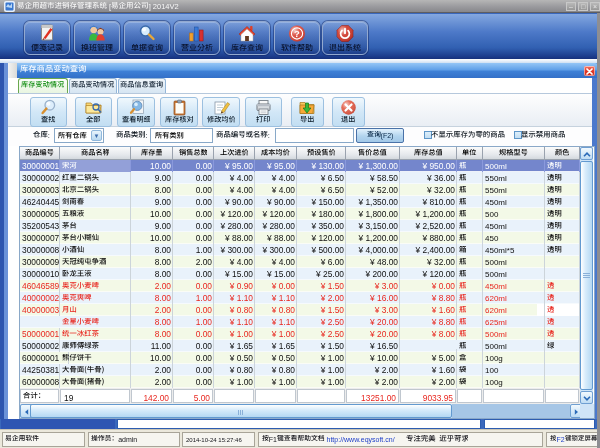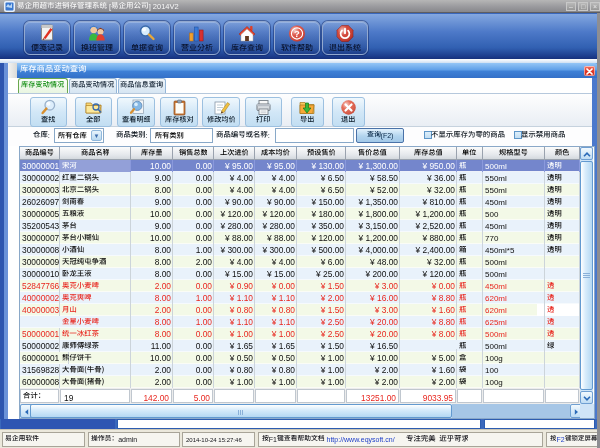--- a/index.html
+++ b/index.html
@@ -819,21 +819,21 @@
               </svg></div>
             <div class="cell txt" style="left:463px;width:62px;top:0"><span class="sp">550ml</span></div>
             <div class="cell txt" style="left:525px;width:35px;top:0"><svg class="z" width="14.8" height="9" viewBox="0 0 14.8 9">
                 <g transform="translate(0,5.9) scale(0.0740,-0.0740)">
                   <use href="#g900F" x="0"></use>
                   <use href="#g660E" x="100"></use>
                 </g>
               </svg></div>
           </div>
 <div class="row" style="position:absolute;left:0;top:49px;width:560px;height:12px;background:linear-gradient(#e9f2fb 11px,#f6fafd 11px)">
-            <div class="cell txt" style="left:0px;width:40px;top:0"><span class="lat">26026097</span></div>
+            <div class="cell txt" style="left:0px;width:40px;top:0"><span class="lat">46240445</span></div>
             <div class="cell txt" style="left:40px;width:71px;top:0"><svg class="z" width="22.2" height="9" viewBox="0 0 22.2 9">
                 <g transform="translate(0,5.9) scale(0.0740,-0.0740)">
                   <use href="#g5251" x="0"></use>
                   <use href="#g5357" x="100"></use>
                   <use href="#g6625" x="200"></use>
                 </g>
               </svg></div>
             <div class="cell num" style="left:111px;width:42px;top:0">9.00</div>
             <div class="cell num" style="left:153px;width:41px;top:0">0.00</div>
             <div class="cell num" style="left:194px;width:41px;top:0">¥&nbsp;90.00</div>
@@ -927,21 +927,21 @@
             <div class="cell num" style="left:194px;width:41px;top:0">¥&nbsp;88.00</div>
             <div class="cell num" style="left:235px;width:42px;top:0">¥&nbsp;88.00</div>
             <div class="cell num" style="left:277px;width:49px;top:0">¥&nbsp;120.00</div>
             <div class="cell num" style="left:326px;width:54px;top:0">¥&nbsp;1,200.00</div>
             <div class="cell num" style="left:380px;width:57px;top:0">¥&nbsp;880.00</div>
             <div class="cell txt" style="left:437px;width:26px;top:0"><svg class="z" width="7.4" height="9" viewBox="0 0 7.4 9">
                 <g transform="translate(0,5.9) scale(0.0740,-0.0740)">
                   <use href="#g74F6" x="0"></use>
                 </g>
               </svg></div>
-            <div class="cell txt" style="left:463px;width:62px;top:0"><span class="sp">770</span></div>
+            <div class="cell txt" style="left:463px;width:62px;top:0"><span class="sp">450</span></div>
             <div class="cell txt" style="left:525px;width:35px;top:0"><svg class="z" width="14.8" height="9" viewBox="0 0 14.8 9">
                 <g transform="translate(0,5.9) scale(0.0740,-0.0740)">
                   <use href="#g900F" x="0"></use>
                   <use href="#g660E" x="100"></use>
                 </g>
               </svg></div>
           </div>
 <div class="row" style="position:absolute;left:0;top:97px;width:560px;height:12px;background:linear-gradient(#e9f2fb 11px,#f6fafd 11px)">
             <div class="cell txt" style="left:0px;width:40px;top:0"><span class="lat">30000008</span></div>
             <div class="cell txt" style="left:40px;width:71px;top:0"><svg class="z" width="22.2" height="9" viewBox="0 0 22.2 9">
@@ -1017,21 +1017,21 @@
             <div class="cell num" style="left:380px;width:57px;top:0">¥&nbsp;120.00</div>
             <div class="cell txt" style="left:437px;width:26px;top:0"><svg class="z" width="7.4" height="9" viewBox="0 0 7.4 9">
                 <g transform="translate(0,5.9) scale(0.0740,-0.0740)">
                   <use href="#g74F6" x="0"></use>
                 </g>
               </svg></div>
             <div class="cell txt" style="left:463px;width:62px;top:0"><span class="sp">500ml</span></div>
             <div class="cell txt" style="left:525px;width:35px;top:0"></div>
           </div>
 <div class="row r" style="position:absolute;left:0;top:133px;width:560px;height:12px;background:linear-gradient(#f3f9e7 11px,#fafcf6 11px)">
-            <div class="cell txt" style="left:0px;width:40px;top:0"><span class="lat">52847766</span></div>
+            <div class="cell txt" style="left:0px;width:40px;top:0"><span class="lat">46046589</span></div>
             <div class="cell txt" style="left:40px;width:71px;top:0"><svg class="z" width="37.0" height="9" viewBox="0 0 37.0 9">
                 <g transform="translate(0,5.9) scale(0.0740,-0.0740)">
                   <use href="#g5965" x="0"></use>
                   <use href="#g514B" x="100"></use>
                   <use href="#g5C0F" x="200"></use>
                   <use href="#g9EA6" x="300"></use>
                   <use href="#g5564" x="400"></use>
                 </g>
               </svg></div>
             <div class="cell num" style="left:111px;width:42px;top:0">2.00</div>
@@ -1218,21 +1218,21 @@
             <div class="cell num" style="left:380px;width:57px;top:0">¥&nbsp;5.00</div>
             <div class="cell txt" style="left:437px;width:26px;top:0"><svg class="z" width="7.4" height="9" viewBox="0 0 7.4 9">
                 <g transform="translate(0,5.9) scale(0.0740,-0.0740)">
                   <use href="#g76D2" x="0"></use>
                 </g>
               </svg></div>
             <div class="cell txt" style="left:463px;width:62px;top:0"><span class="sp">100g</span></div>
             <div class="cell txt" style="left:525px;width:35px;top:0"></div>
           </div>
 <div class="row" style="position:absolute;left:0;top:217px;width:560px;height:12px;background:linear-gradient(#e9f2fb 11px,#f6fafd 11px)">
-            <div class="cell txt" style="left:0px;width:40px;top:0"><span class="lat">31569828</span></div>
+            <div class="cell txt" style="left:0px;width:40px;top:0"><span class="lat">44250381</span></div>
             <div class="cell txt" style="left:40px;width:71px;top:0"><svg class="z" width="42.3" height="9" viewBox="0 0 42.3 9">
                 <g transform="translate(0,5.9) scale(0.0740,-0.0740)">
                   <use href="#g5927" x="0"></use>
                   <use href="#g9AA8" x="100"></use>
                   <use href="#g9762" x="200"></use>
                   <use href="#g0028" x="300"></use>
                   <use href="#g725B" x="336"></use>
                   <use href="#g9AA8" x="436"></use>
                   <use href="#g0029" x="536"></use>
                 </g>

